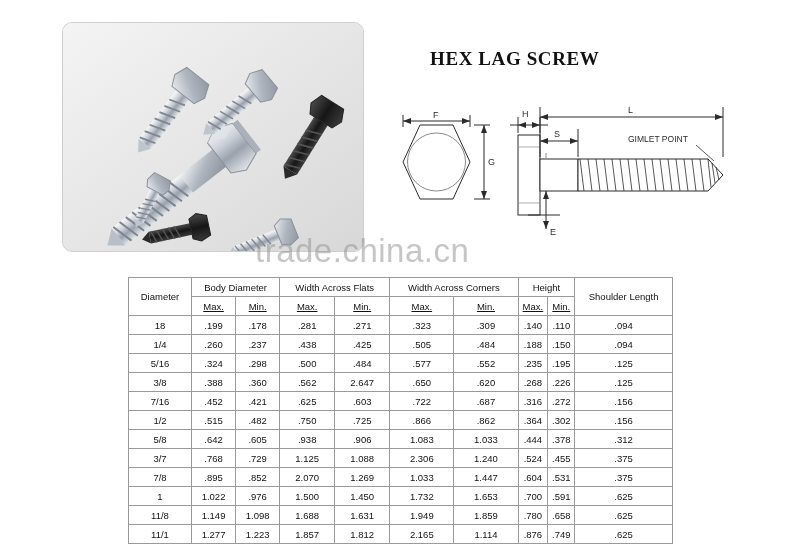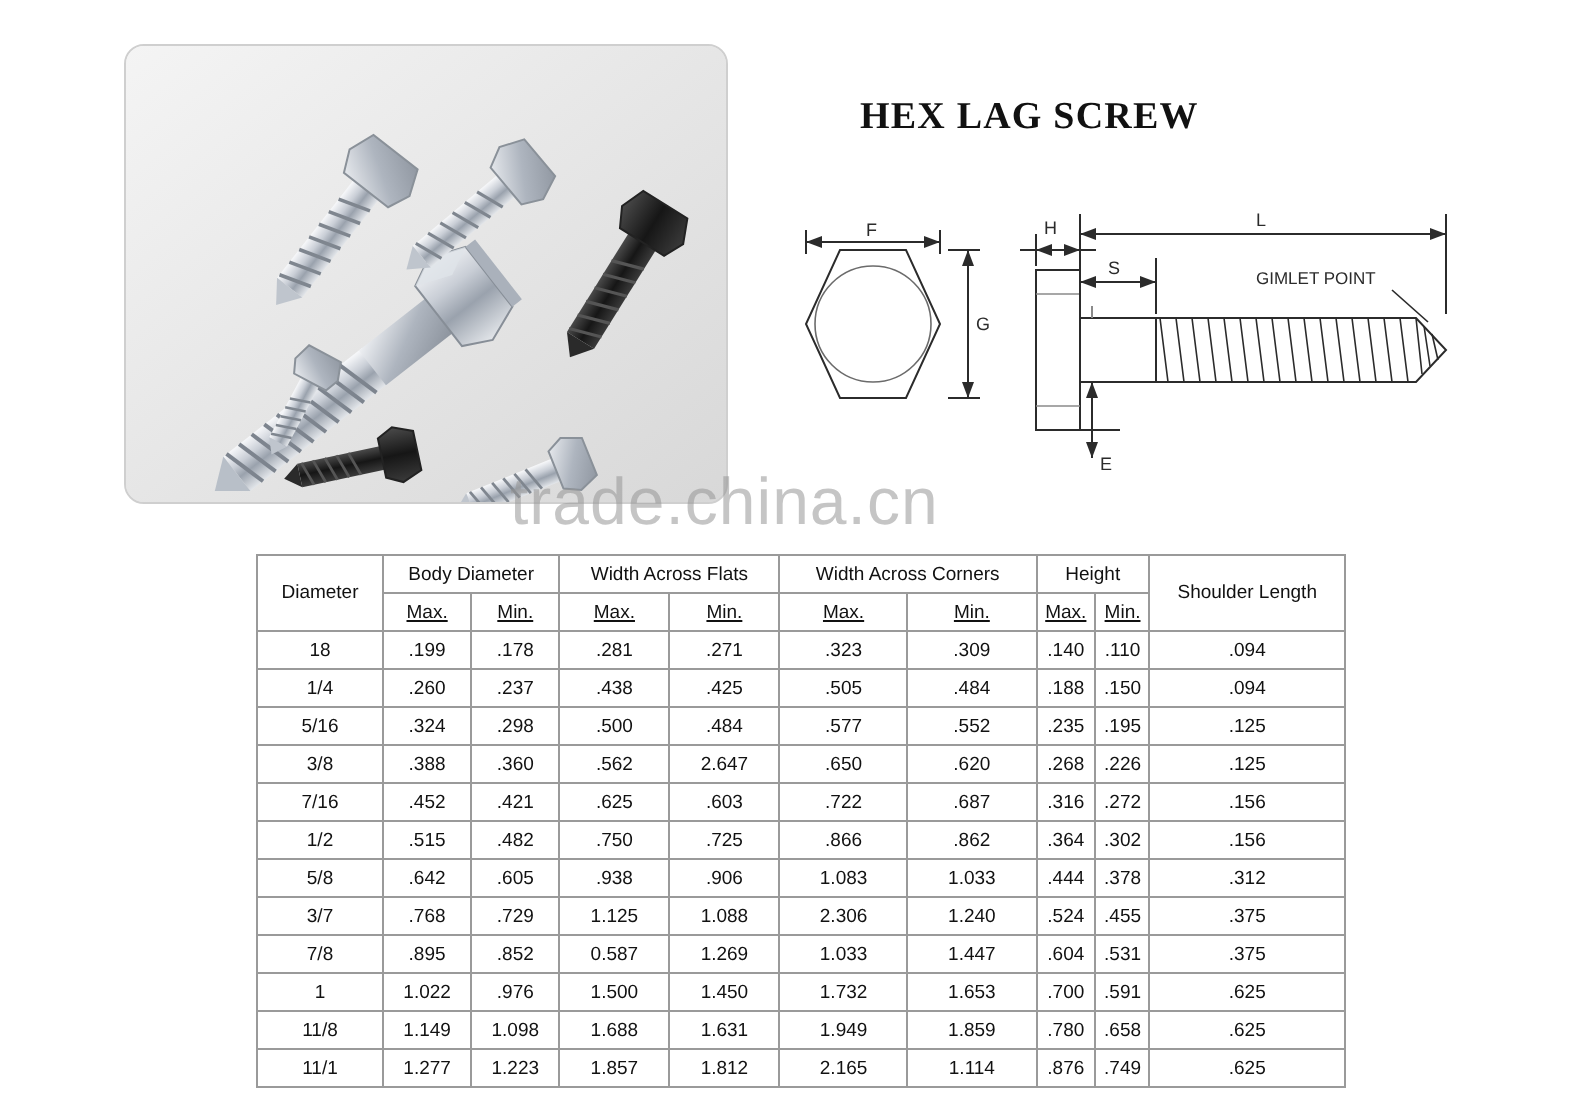--- a/index.html
+++ b/index.html
@@ -425,21 +425,21 @@
           <td class="cell">2.306</td>
           <td class="cell">1.240</td>
           <td class="cell">.524</td>
           <td class="cell">.455</td>
           <td class="cell">.375</td>
         </tr>
         <tr>
           <td class="cell col-diam">7/8</td>
           <td class="cell">.895</td>
           <td class="cell">.852</td>
-          <td class="cell">0.587</td>
+          <td class="cell">2.070</td>
           <td class="cell">1.269</td>
           <td class="cell">1.033</td>
           <td class="cell">1.447</td>
           <td class="cell">.604</td>
           <td class="cell">.531</td>
           <td class="cell">.375</td>
         </tr>
         <tr>
           <td class="cell col-diam">1</td>
           <td class="cell">1.022</td>

